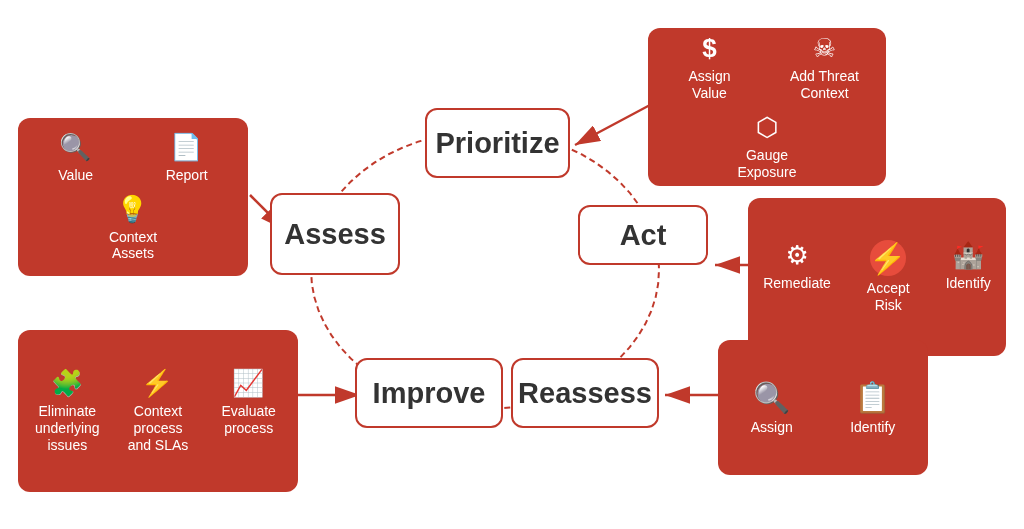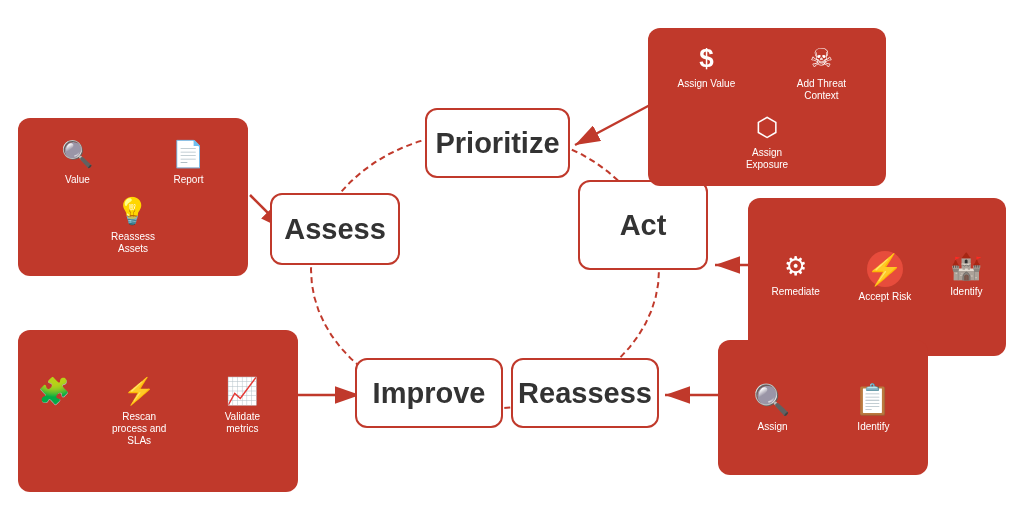--- a/index.html
+++ b/index.html
@@ -58,21 +58,21 @@
       font-size: 10px;
       text-align: center;
       color: #fff;
       max-width: 70px;
     }
     .icon-item .icon-sym {
       font-size: 22px;
       margin-bottom: 4px;
     }
     .icon-item .icon-label {
-      font-size: 10px;
+      font-size: 14px;
       line-height: 1.2;
       text-align: center;
     }
     
     .arrows-svg {
       position: absolute;
       top: 0; left: 0;
       width: 1024px;
       height: 529px;
       z-index: 5;
@@ -104,29 +104,29 @@
 
     <line x1="650" y1="105" x2="575" y2="145" stroke="#c0392b" stroke-width="2.5" marker-end="url(#arrowhead)"></line>
 
     <line x1="750" y1="265" x2="715" y2="265" stroke="#c0392b" stroke-width="2.5" marker-end="url(#arrowhead)"></line>
 
     <line x1="720" y1="395" x2="665" y2="395" stroke="#c0392b" stroke-width="2.5" marker-end="url(#arrowhead)"></line>
 
     <line x1="290" y1="395" x2="360" y2="395" stroke="#c0392b" stroke-width="2.5" marker-end="url(#arrowhead)"></line>
   </svg>
 
-  <div class="cycle-node" style="left:270px; top:193px; width:130px; height:72px;">
+  <div class="cycle-node" style="left:270px; top:193px; width:130px; height:82px;">
     <span>Assess</span>
   </div>
 
   <div class="cycle-node" style="left:425px; top:108px; width:145px; height:70px;">
     <span>Prioritize</span>
   </div>
 
-  <div class="cycle-node" style="left:578px; top:180px; width:130px; height:90px;">
+  <div class="cycle-node" style="left:578px; top:205px; width:130px; height:60px;">
     <span>Act</span>
   </div>
 
   <div class="cycle-node" style="left:511px; top:358px; width:148px; height:70px;">
     <span>Reassess</span>
   </div>
 
   <div class="cycle-node" style="left:355px; top:358px; width:148px; height:70px;">
     <span>Improve</span>
   </div>
@@ -138,40 +138,40 @@
         <span class="icon-label">Value</span>
       </div>
       <div class="icon-item">
         <span class="icon-sym" style="font-size:26px;">📄</span>
         <span class="icon-label">Report</span>
       </div>
     </div>
     <div class="icons-row" style="margin-top:10px;">
       <div class="icon-item">
         <span class="icon-sym" style="font-size:26px;">💡</span>
-        <span class="icon-label">Reassess Assets</span>
+        <span class="icon-label">Context Assets</span>
       </div>
     </div>
   </div>
 
   <div class="detail-box" style="left:648px; top:28px; width:238px; height:158px;">
     <div class="icons-row">
       <div class="icon-item">
         <span class="icon-sym" style="font-size:26px; font-weight:bold;">$</span>
         <span class="icon-label">Assign Value</span>
       </div>
       <div class="icon-item">
         <span class="icon-sym" style="font-size:26px;">☠</span>
         <span class="icon-label">Add Threat Context</span>
       </div>
     </div>
     <div class="icons-row" style="margin-top:10px;">
       <div class="icon-item">
         <span class="icon-sym" style="font-size:26px;">⬡</span>
-        <span class="icon-label">Assign Exposure</span>
+        <span class="icon-label">Gauge Exposure</span>
       </div>
     </div>
   </div>
 
   <div class="detail-box" style="left:748px; top:198px; width:258px; height:158px;">
     <div class="icons-row">
       <div class="icon-item">
         <span class="icon-sym" style="font-size:26px;">⚙</span>
         <span class="icon-label">Remediate</span>
       </div>
@@ -196,25 +196,26 @@
         <span class="icon-sym" style="font-size:30px;">📋</span>
         <span class="icon-label">Identify</span>
       </div>
     </div>
   </div>
 
   <div class="detail-box" style="left:18px; top:330px; width:280px; height:162px;">
     <div class="icons-row">
       <div class="icon-item">
         <span class="icon-sym" style="font-size:26px;">🧩</span>
+        <span class="icon-label">Eliminate underlying issues</span>
       </div>
       <div class="icon-item">
         <span class="icon-sym" style="font-size:26px;">⚡</span>
-        <span class="icon-label">Rescan process and SLAs</span>
+        <span class="icon-label">Context process and SLAs</span>
       </div>
       <div class="icon-item">
         <span class="icon-sym" style="font-size:26px;">📈</span>
-        <span class="icon-label">Validate metrics</span>
+        <span class="icon-label">Evaluate process</span>
       </div>
     </div>
   </div>
 
 </div>
 
 </body></html>

